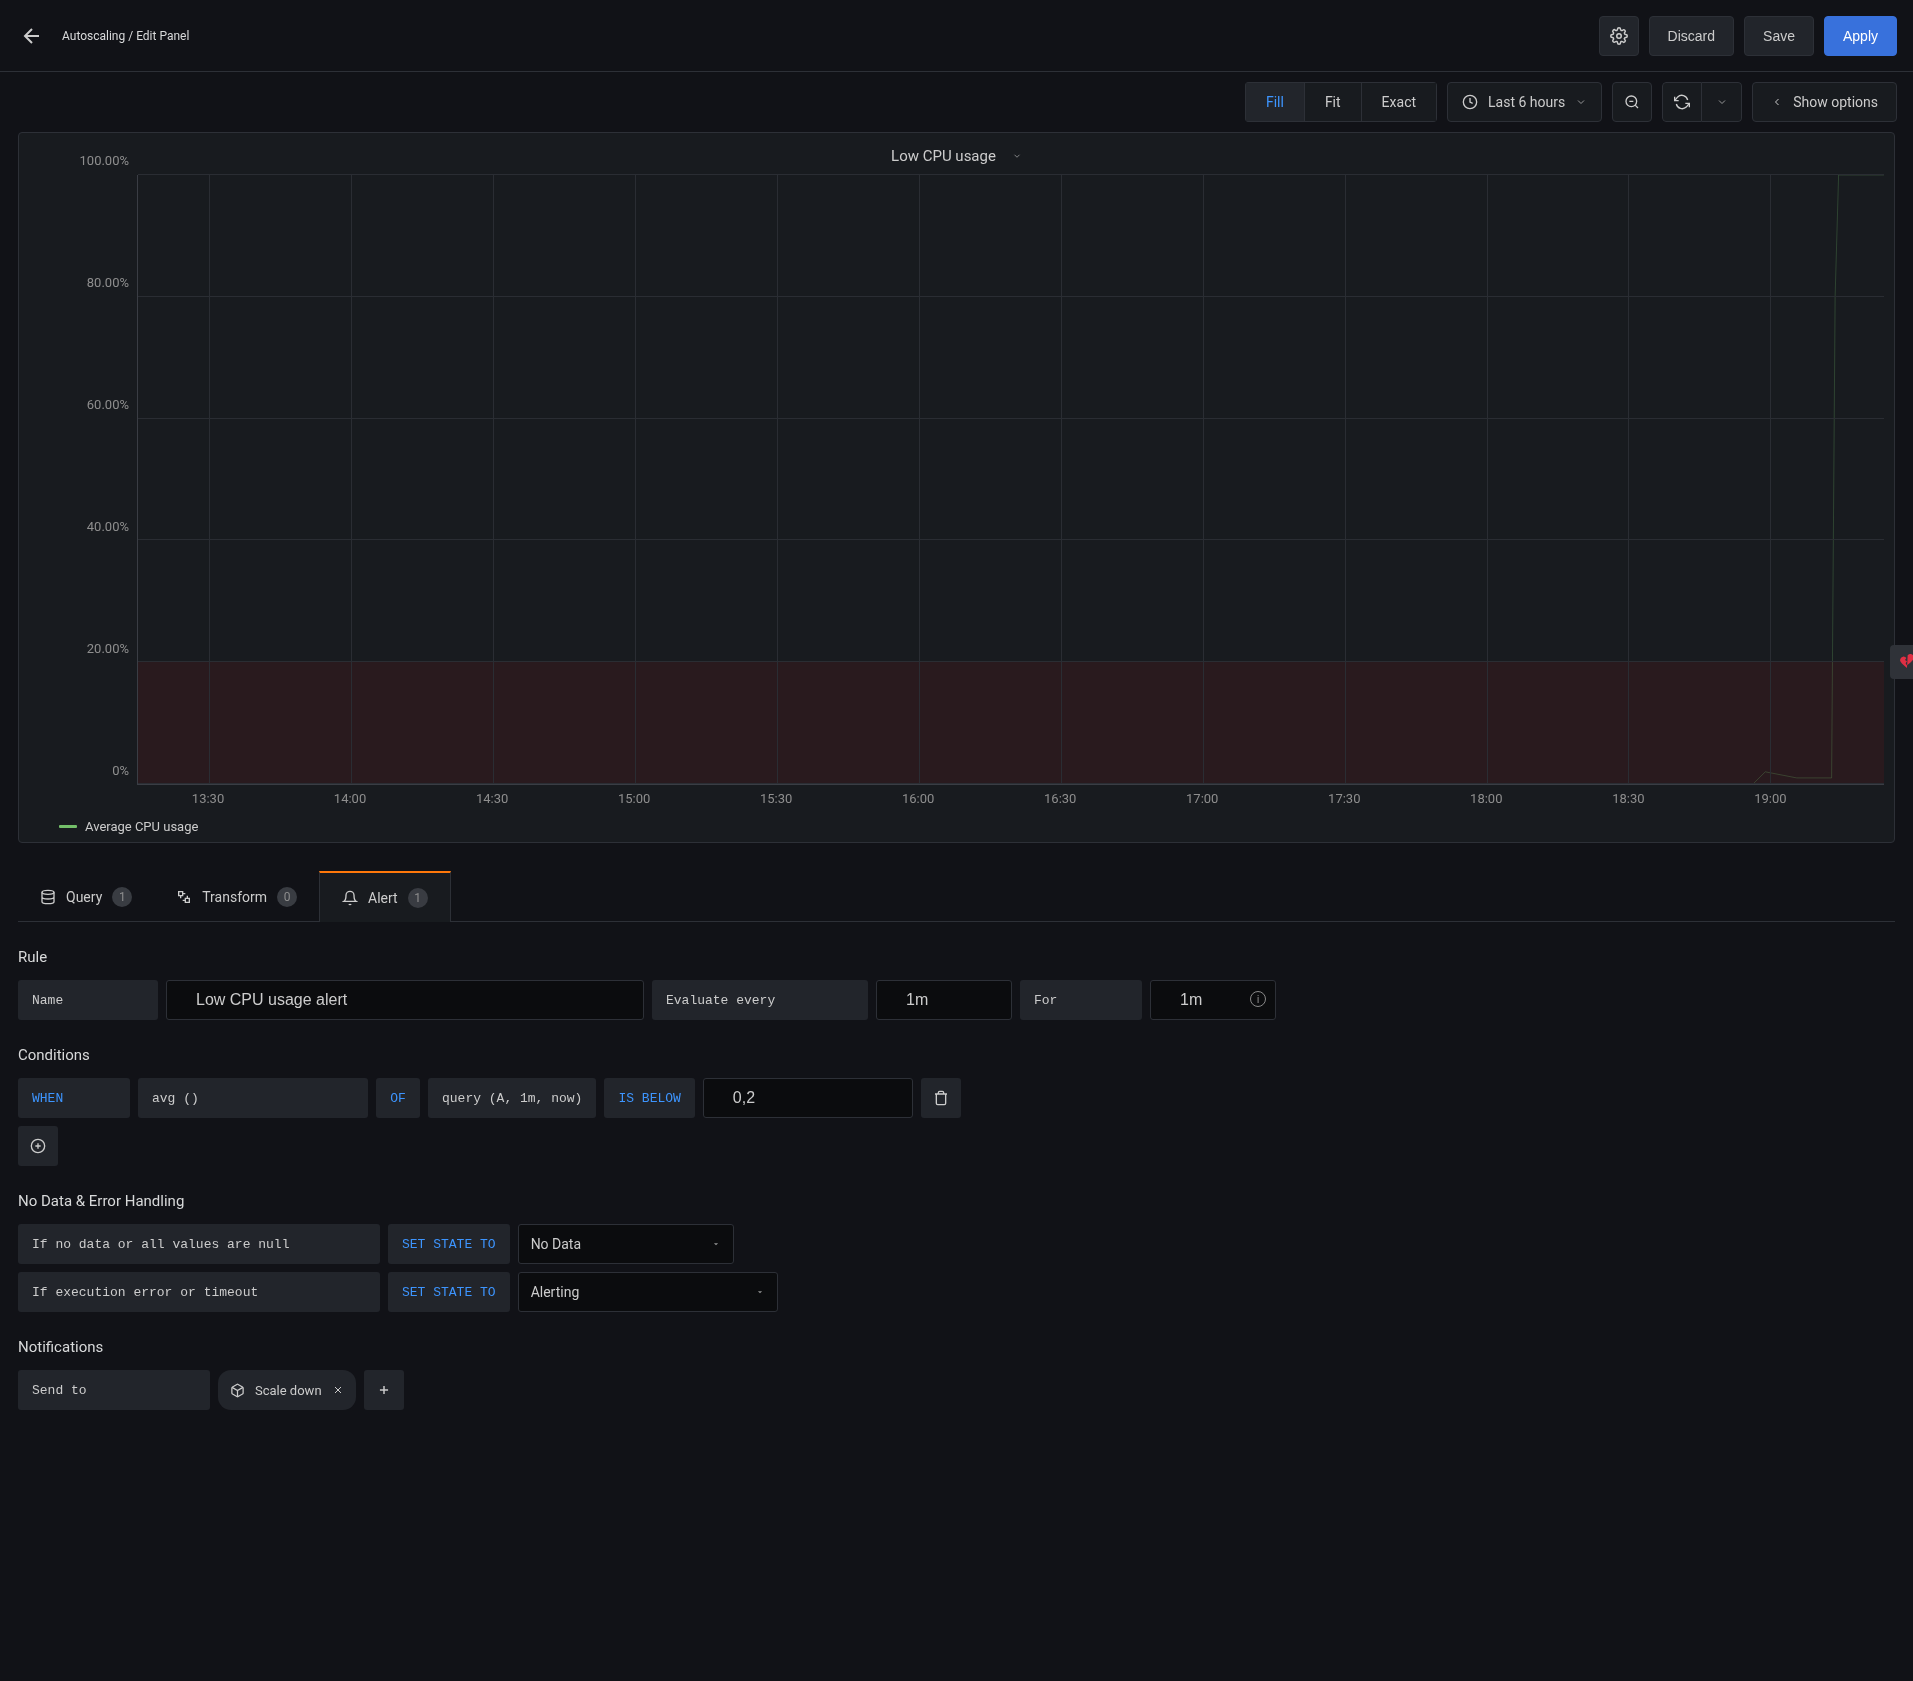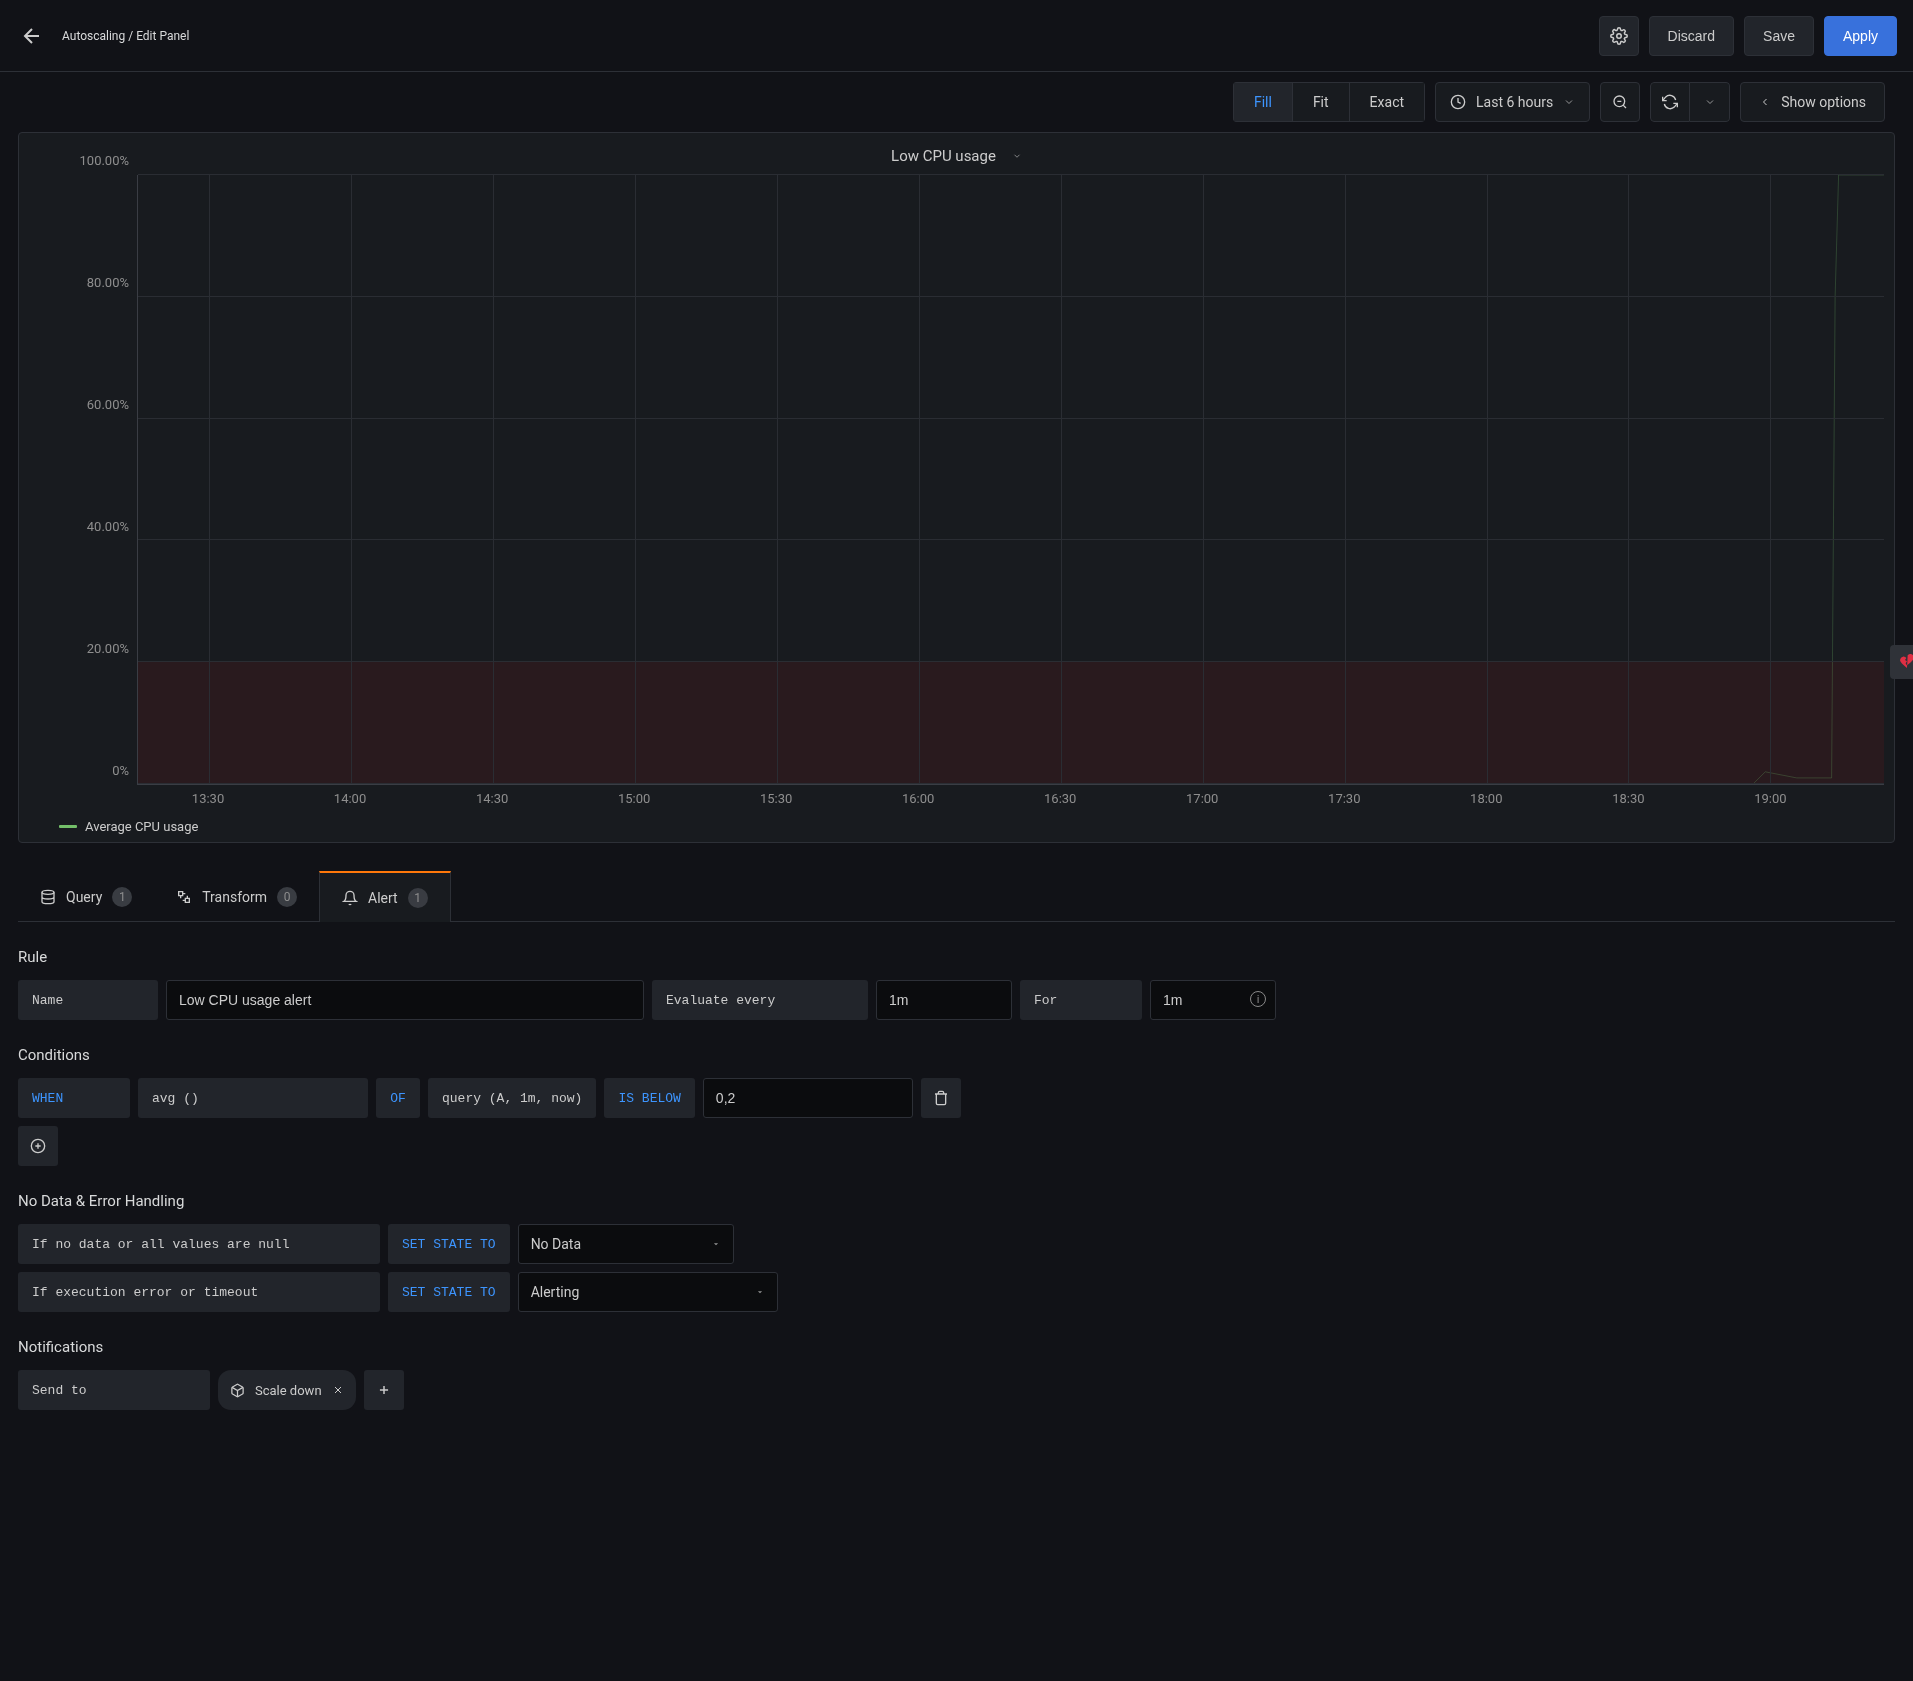--- a/index.html
+++ b/index.html
@@ -65,21 +65,21 @@
     margin-left: 10px;
     display: flex; align-items: center;
   }
   .btn.primary { background: var(--blue-btn); border-color: var(--blue-btn); color: #fff; font-weight: 500; }
 
   
   .toolbar {
     display: flex;
     justify-content: flex-end;
     align-items: center;
-    padding: 10px 28px;
+    padding: 10px 16px;
     gap: 10px;
   }
   .seg-group {
     display: flex;
     border-radius: 4px;
     overflow: hidden;
   }
   .seg {
     background: var(--bg2);
     border: 1px solid var(--border);
@@ -286,22 +286,22 @@
     color: var(--text);
     border-radius: 3px;
     font-family: Liberation Mono, monospace;
   }
   .field-label.blue { color: var(--blue); }
   .field-input {
     background: var(--bg-input);
     border: 1px solid var(--border);
     height: 40px;
     color: var(--text);
-    padding: 0 12px;
-    font-size: 14px;
+    padding: 0 29px;
+    font-size: 16px;
     border-radius: 3px;
     outline: none;
   }
   .select {
     background: var(--bg-input);
     border: 1px solid var(--border);
     height: 40px;
     display: flex; align-items: center; justify-content: space-between;
     padding: 0 12px;
     gap: 30px;

